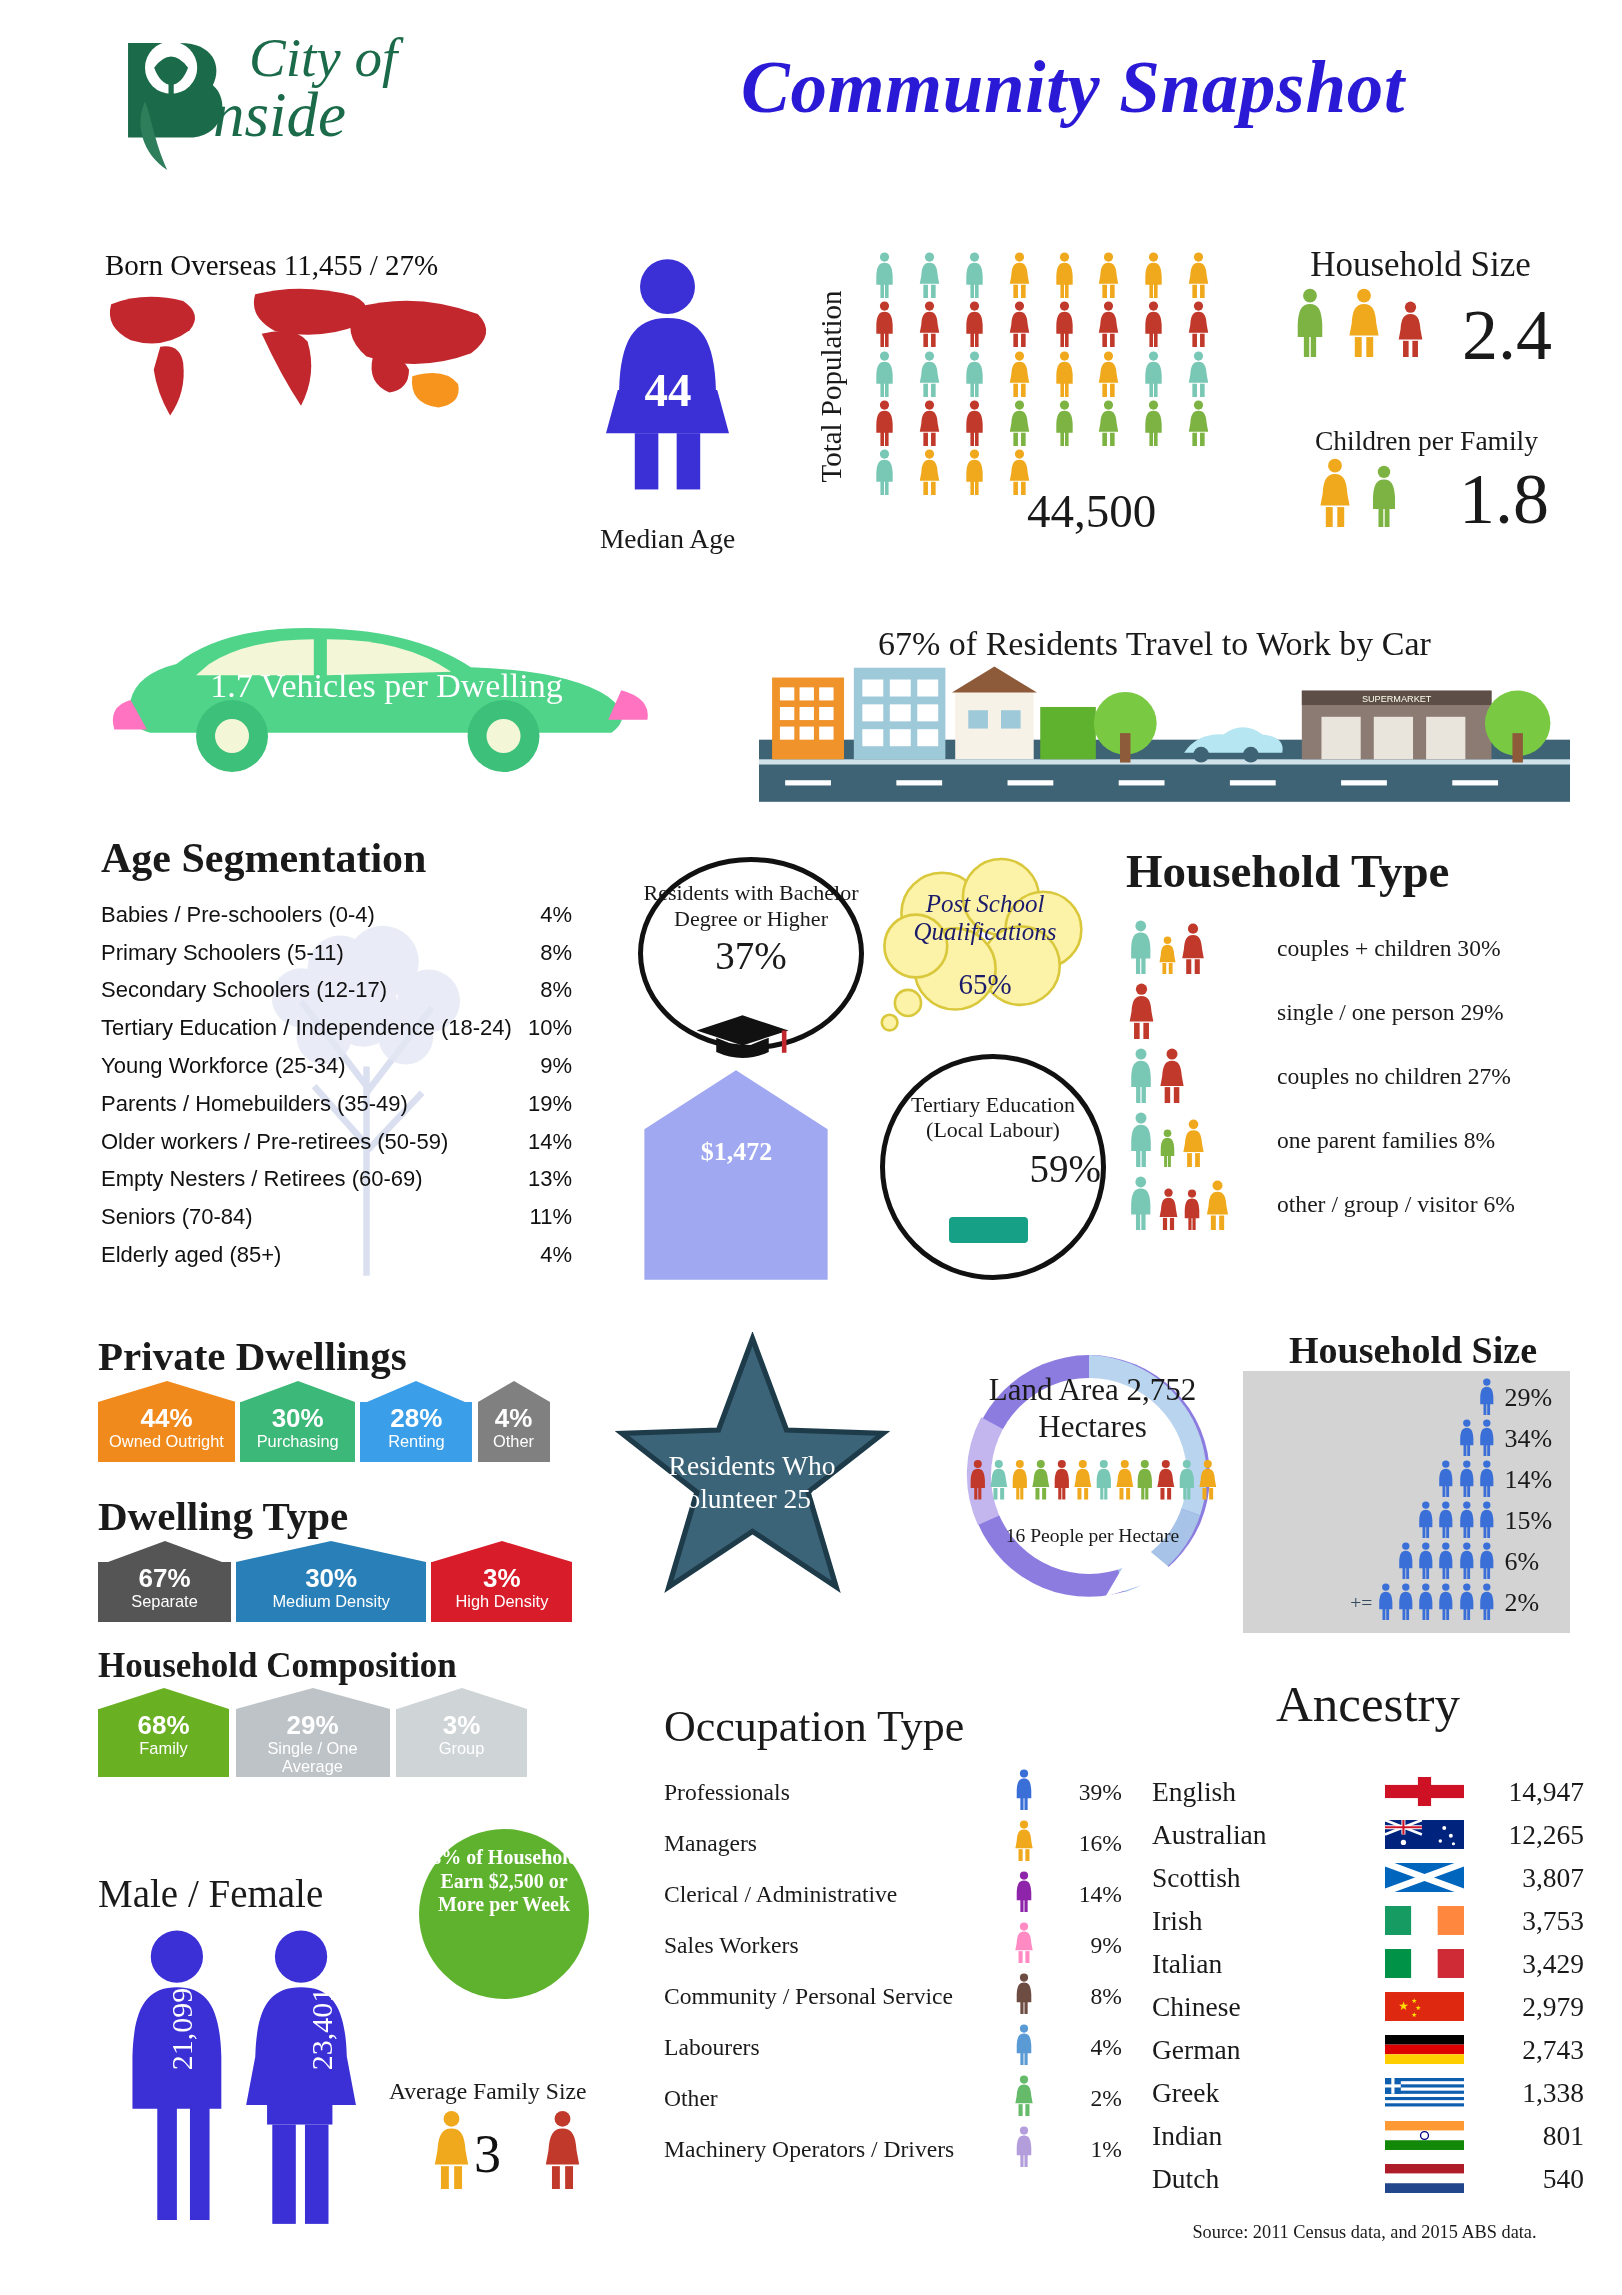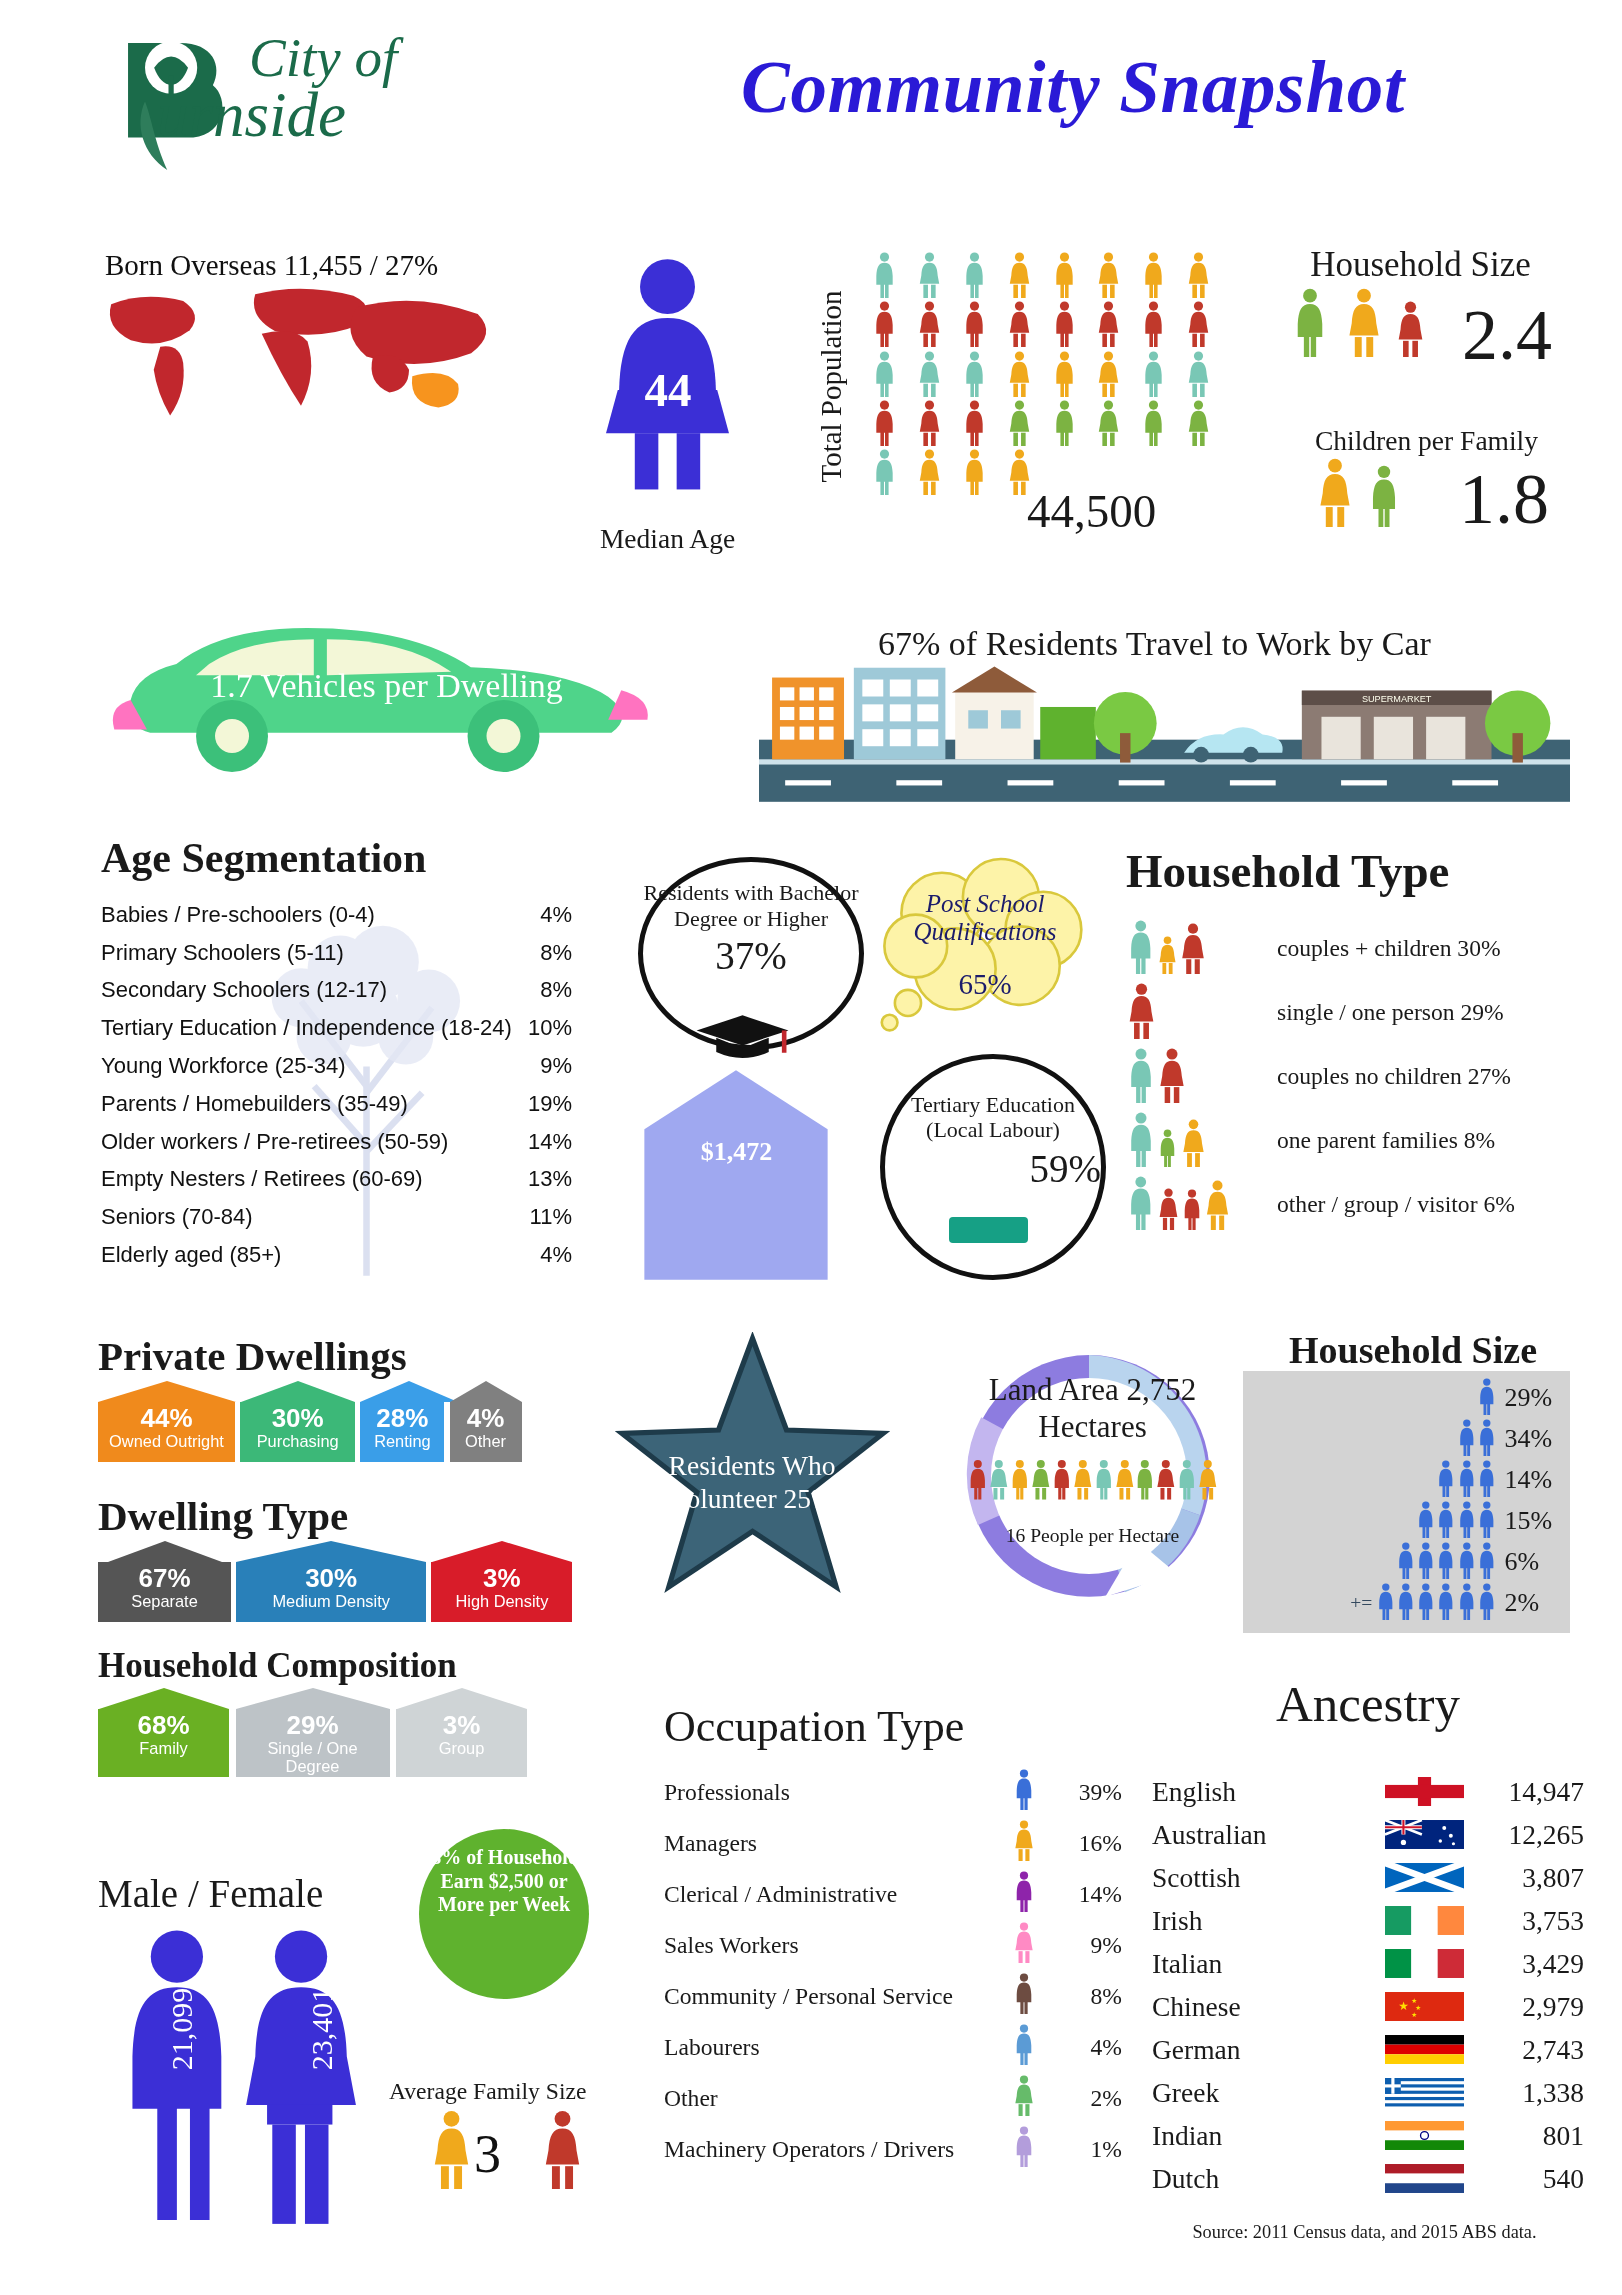--- a/index.html
+++ b/index.html
@@ -692,21 +692,21 @@
           <div class="nm">Owned Outright</div>
         </div>
       </div>
       <div class="house-tag" style="width:115px">
         <div style="width:0;height:0;margin:0 auto;border-left:57px solid transparent;border-right:57px solid transparent;border-bottom:21px solid #3cb878;"></div>
         <div class="body" style="background:#3cb878;height:51px">
           <div class="pct">30%</div>
           <div class="nm">Purchasing</div>
         </div>
       </div>
-      <div class="house-tag" style="width:84px">
+      <div class="house-tag" style="width:112px">
         <div style="width:0;height:0;margin:0 auto;border-left:49px solid transparent;border-right:49px solid transparent;border-bottom:21px solid #3a9ee8;"></div>
         <div class="body" style="background:#3a9ee8;height:51px">
           <div class="pct">28%</div>
           <div class="nm">Renting</div>
         </div>
       </div>
       <div class="house-tag" style="width:72px">
         <div style="width:0;height:0;margin:0 auto;border-left:36px solid transparent;border-right:36px solid transparent;border-bottom:21px solid #808080;"></div>
         <div class="body" style="background:#808080;height:51px">
           <div class="pct">4%</div>
@@ -746,21 +746,21 @@
         <div style="width:0;height:0;margin:0 auto;border-left:65px solid transparent;border-right:65px solid transparent;border-bottom:21px solid #6ab023;"></div>
         <div class="body" style="background:#6ab023;height:59px">
           <div class="pct">68%</div>
           <div class="nm">Family</div>
         </div>
       </div>
       <div class="house-tag" style="width:154px">
         <div style="width:0;height:0;margin:0 auto;border-left:77px solid transparent;border-right:77px solid transparent;border-bottom:21px solid #bdc3c7;"></div>
         <div class="body" style="background:#bdc3c7;height:59px">
           <div class="pct">29%</div>
-          <div class="nm">Single / One Degree</div>
+          <div class="nm">Single / One Average</div>
         </div>
       </div>
       <div class="house-tag" style="width:131px">
         <div style="width:0;height:0;margin:0 auto;border-left:65px solid transparent;border-right:65px solid transparent;border-bottom:21px solid #cfd4d6;"></div>
         <div class="body" style="background:#cfd4d6;height:59px">
           <div class="pct">3%</div>
           <div class="nm">Group</div>
         </div>
       </div>
     </div>

